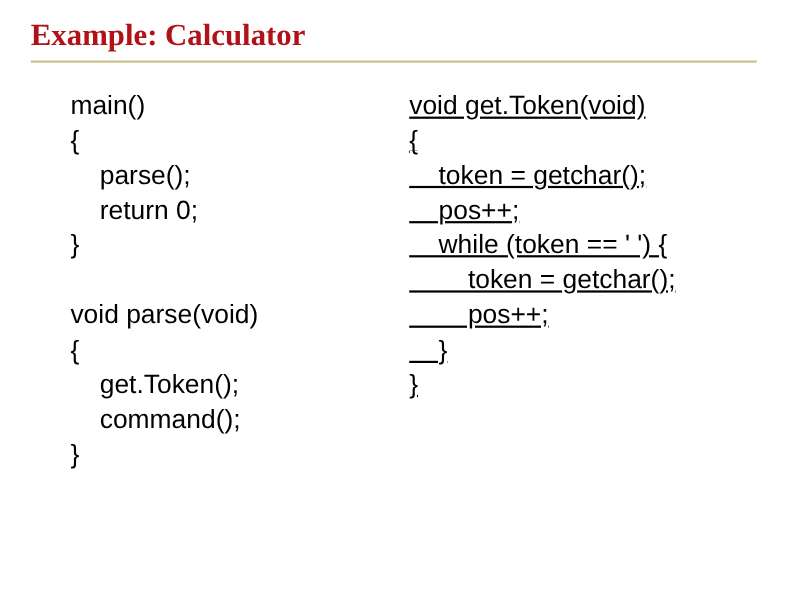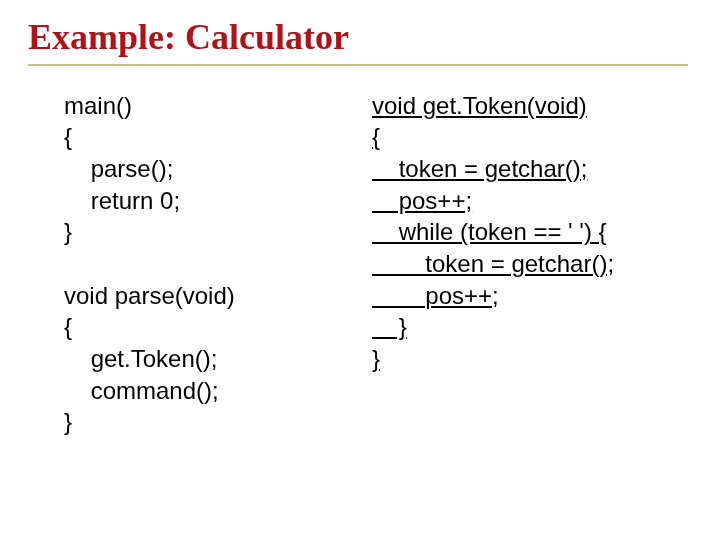--- a/index.html
+++ b/index.html
@@ -14,21 +14,21 @@
   .slide {
     width: 720px;
     height: 540px;
     position: relative;
     box-sizing: border-box;
     padding: 18px 28px;
   }
   .title {
     font-family: "Times New Roman", Times, serif;
     font-weight: bold;
-    font-size: 36px;
+    font-size: 28px;
     color: #b01217;
     margin: 0 0 6px 0;
     line-height: 1.1;
   }
   .rule {
     height: 0;
     border-top: 2px solid #c9c28a;
     margin: 0 0 24px 0;
     width: 660px;
   }

